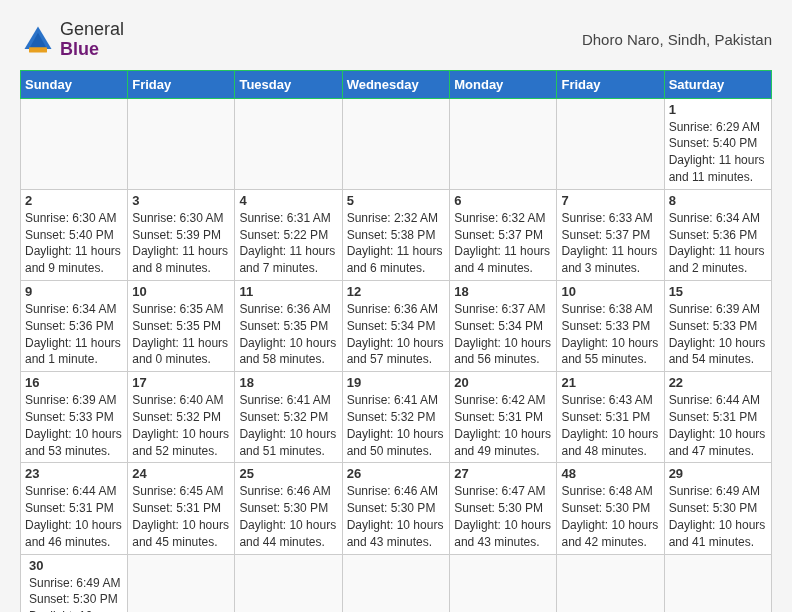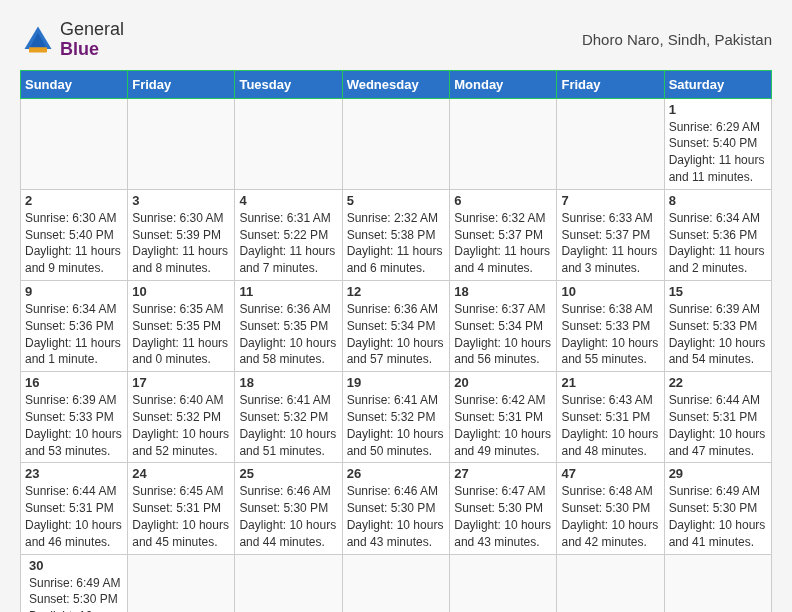--- a/index.html
+++ b/index.html
@@ -321,21 +321,21 @@
 and 43 minutes.</div>
         </td>
         <td>
           <span class="day-num">27</span>
           <div class="day-info">Sunrise: 6:47 AM
 Sunset: 5:30 PM
 Daylight: 10 hours
 and 43 minutes.</div>
         </td>
         <td>
-          <span class="day-num">47</span>
+          <span class="day-num">48</span>
           <div class="day-info">Sunrise: 6:48 AM
 Sunset: 5:30 PM
 Daylight: 10 hours
 and 42 minutes.</div>
         </td>
         <td>
           <span class="day-num">29</span>
           <div class="day-info">Sunrise: 6:49 AM
 Sunset: 5:30 PM
 Daylight: 10 hours

